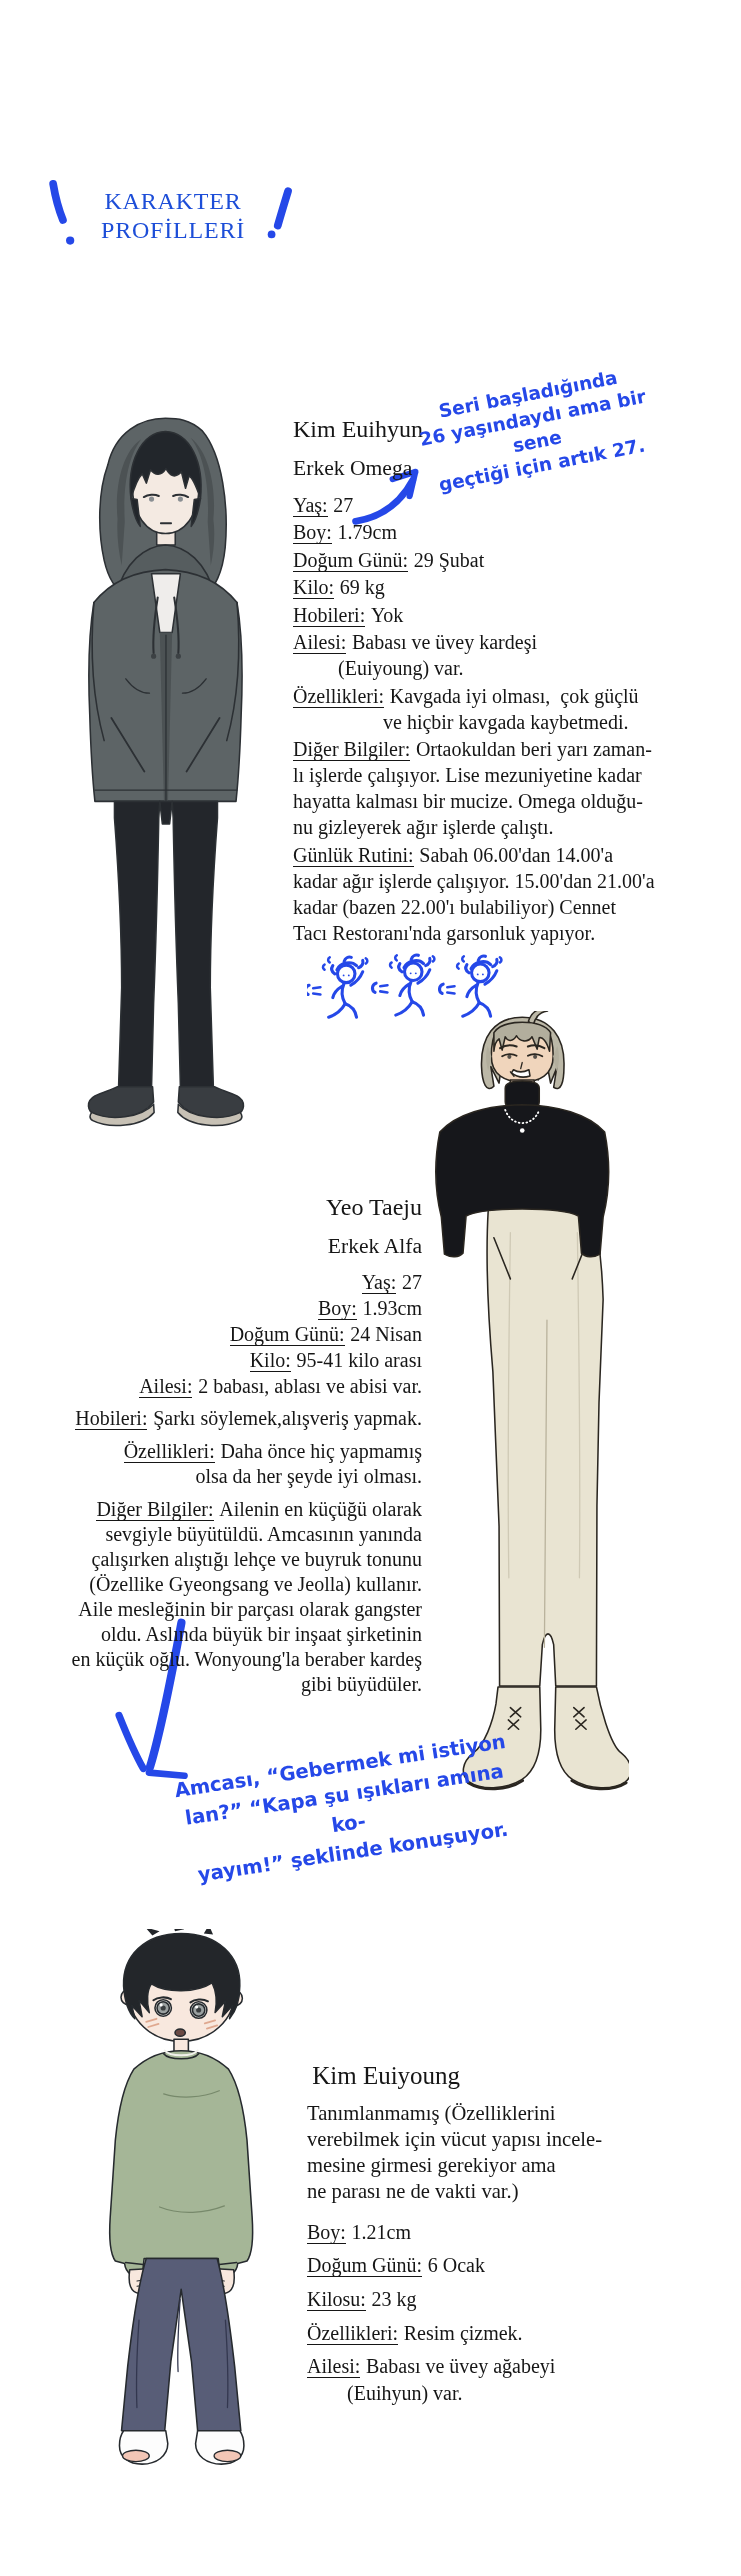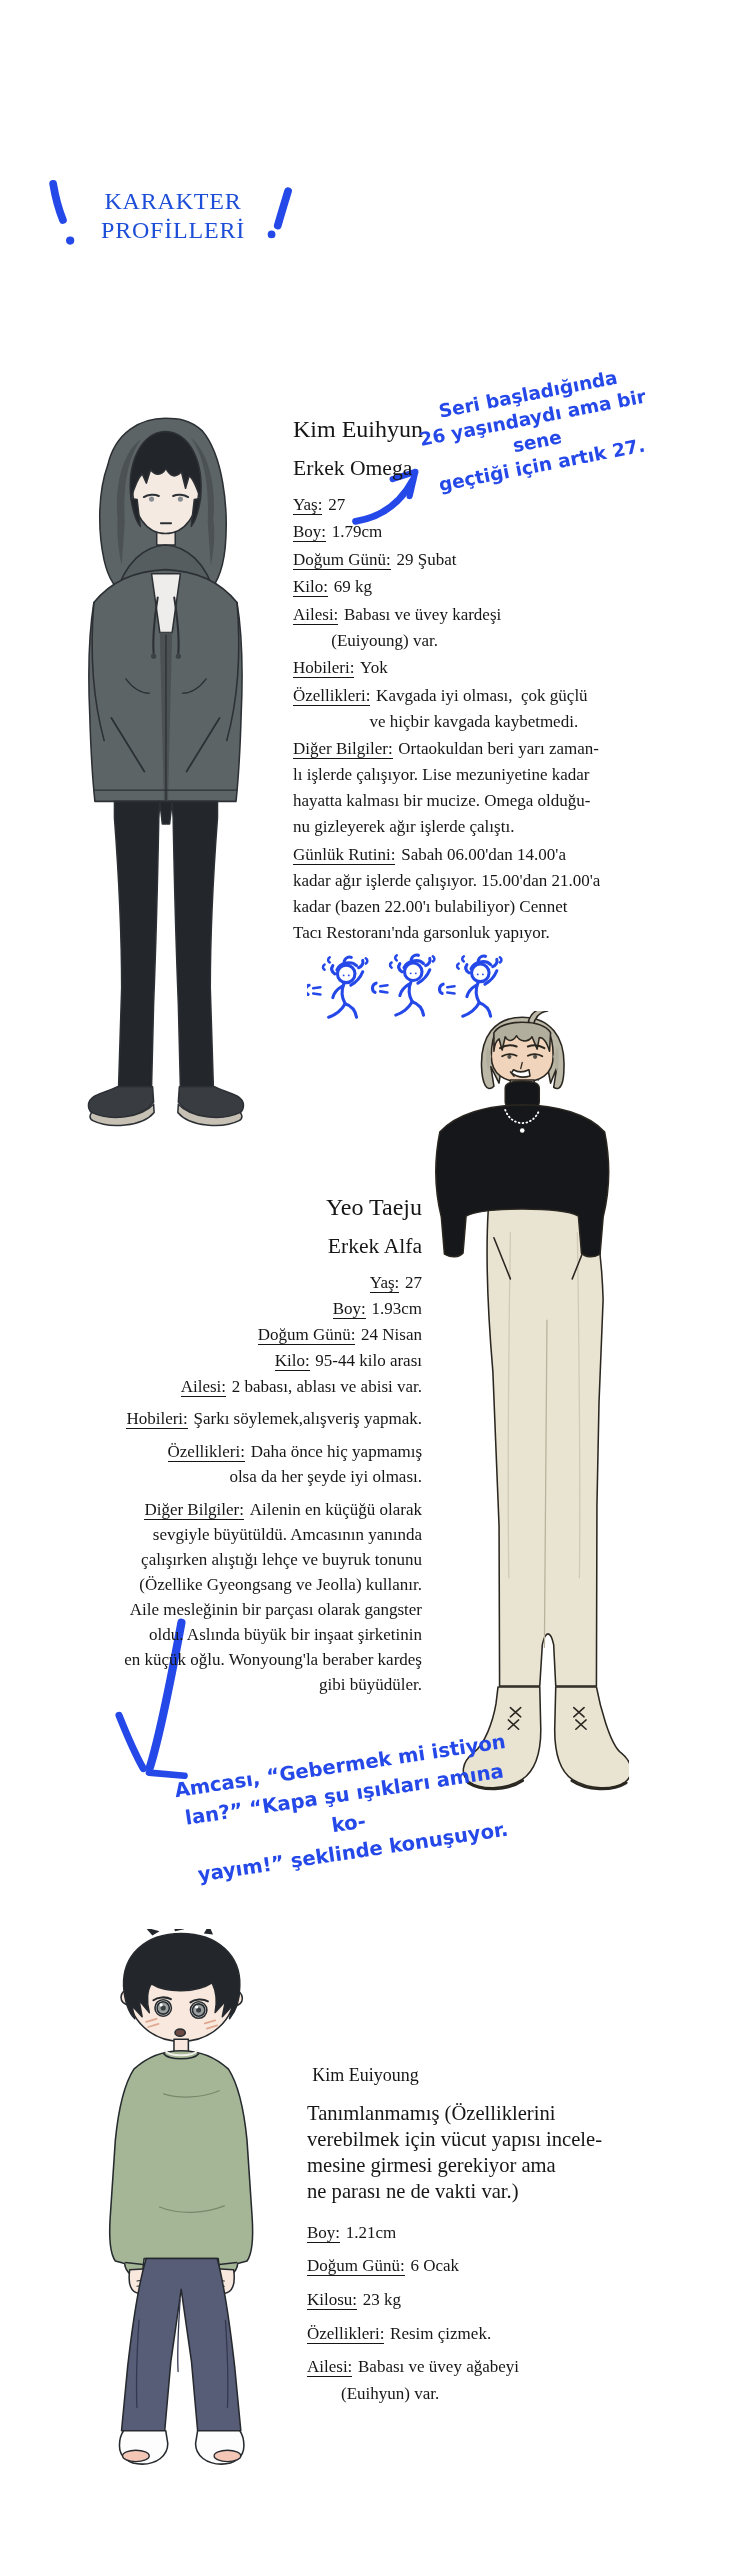--- a/index.html
+++ b/index.html
@@ -7,29 +7,29 @@
         font-family:"Liberation Serif","DejaVu Serif",serif;color:#161616;}
   .abs{position:absolute;}
   svg{display:block;}
   
   .title{position:absolute;left:77px;top:187px;width:192px;text-align:center;
          font-size:24px;line-height:29px;letter-spacing:0.8px;color:#1d4ed8;}
   
   .profile{position:absolute;}
   .char-name{font-size:24px;font-weight:normal;margin:0 0 13.4px 0;line-height:27px;}
   .subtitle{font-size:21.6px;margin:0 0 10.3px 0;line-height:25px;}
-  .fields p.field{margin:0 0 1.5px 0;font-size:17px;line-height:26px;white-space:pre-line;}
+  .fields p.field{margin:0 0 1.5px 0;font-size:20px;line-height:26px;white-space:pre-line;}
   .field .label{border-bottom:1.5px solid #161616;padding-bottom:0px;}
   .field .value{margin-left:5.7px;}
   #euihyun-text{left:293px;top:416px;width:399px;}
   #taeju-text{left:46px;top:1194px;width:376px;text-align:right;}
   #taeju-text .fields p.field{line-height:25px;margin-bottom:1px;}
   #taeju-text .fields p.field:nth-of-type(n+6){margin-top:7.7px;margin-left:8px;}
   #euiyoung-text{left:307px;top:2062px;width:379px;}
-  #euiyoung-text .char-name{font-size:18px;margin:0 0 11.3px 5.2px;}
+  #euiyoung-text .char-name{font-size:25px;margin:0 0 11.3px 5.2px;}
   #euiyoung-text .intro{font-size:20.6px;line-height:26px;white-space:pre-line;margin:0 0 14.4px 0;}
   #euiyoung-text .fields p.field{margin-bottom:6.7px;line-height:27px;}
   
   .hand{position:absolute;font-family:"DejaVu Sans","Liberation Sans",sans-serif;
         font-weight:700;color:#2548e8;text-align:center;white-space:pre-line;}
   #note-euihyun{left:401px;top:382px;width:268px;font-size:18.5px;line-height:24px;transform:rotate(-11deg);}
   #note-taeju{left:166px;top:1751px;width:361px;font-size:19.6px;line-height:29px;transform:rotate(-8.5deg);}
   .overlay{position:absolute;left:0;top:0;pointer-events:none;}
 </style>
 </head>
@@ -103,24 +103,24 @@
     <div class="fields">
 
         <p class="field"><span class="label">Yaş:</span><span class="value">27</span></p>
 
         <p class="field"><span class="label">Boy:</span><span class="value">1.79cm</span></p>
 
         <p class="field"><span class="label">Doğum Günü:</span><span class="value">29 Şubat</span></p>
 
         <p class="field"><span class="label">Kilo:</span><span class="value">69 kg</span></p>
 
+        <p class="field"><span class="label">Hobileri:</span><span class="value">Yok</span></p>
+
         <p class="field"><span class="label">Ailesi:</span><span class="value">Babası ve üvey kardeşi
 &nbsp;&nbsp;&nbsp;&nbsp;&nbsp;&nbsp;&nbsp;&nbsp;&nbsp;(Euiyoung) var.</span></p>
-
-        <p class="field"><span class="label">Hobileri:</span><span class="value">Yok</span></p>
 
         <p class="field"><span class="label">Özellikleri:</span><span class="value">Kavgada iyi olması,&nbsp; çok güçlü
 &nbsp;&nbsp;&nbsp;&nbsp;&nbsp;&nbsp;&nbsp;&nbsp;&nbsp;&nbsp;&nbsp;&nbsp;&nbsp;&nbsp;&nbsp;&nbsp;&nbsp;&nbsp;ve hiçbir kavgada kaybetmedi.</span></p>
 
         <p class="field"><span class="label">Diğer Bilgiler:</span><span class="value">Ortaokuldan beri yarı zaman-
 lı işlerde çalışıyor. Lise mezuniyetine kadar
 hayatta kalması bir mucize. Omega olduğu-
 nu gizleyerek ağır işlerde çalıştı.</span></p>
 
         <p class="field"><span class="label">Günlük Rutini:</span><span class="value">Sabah 06.00'dan 14.00'a
@@ -202,21 +202,21 @@
     <h2 class="char-name">Yeo Taeju</h2>
     <div class="subtitle">Erkek Alfa</div>
     <div class="fields">
 
         <p class="field"><span class="label">Yaş:</span><span class="value">27</span></p>
 
         <p class="field"><span class="label">Boy:</span><span class="value">1.93cm</span></p>
 
         <p class="field"><span class="label">Doğum Günü:</span><span class="value">24 Nisan</span></p>
 
-        <p class="field"><span class="label">Kilo:</span><span class="value">95-44 kilo arası</span></p>
+        <p class="field"><span class="label">Kilo:</span><span class="value">95-41 kilo arası</span></p>
 
         <p class="field"><span class="label">Ailesi:</span><span class="value">2 babası, ablası ve abisi var.</span></p>
 
         <p class="field"><span class="label">Hobileri:</span><span class="value">Şarkı söylemek,alışveriş yapmak.</span></p>
 
         <p class="field"><span class="label">Özellikleri:</span><span class="value">Daha önce hiç yapmamış
 &nbsp;&nbsp;&nbsp;&nbsp;&nbsp;&nbsp;&nbsp;&nbsp;&nbsp;&nbsp;&nbsp;&nbsp;&nbsp;&nbsp;&nbsp;&nbsp;olsa da her şeyde iyi olması.</span></p>
 
         <p class="field"><span class="label">Diğer Bilgiler:</span><span class="value">Ailenin en küçüğü olarak
 sevgiyle büyütüldü. Amcasının yanında

